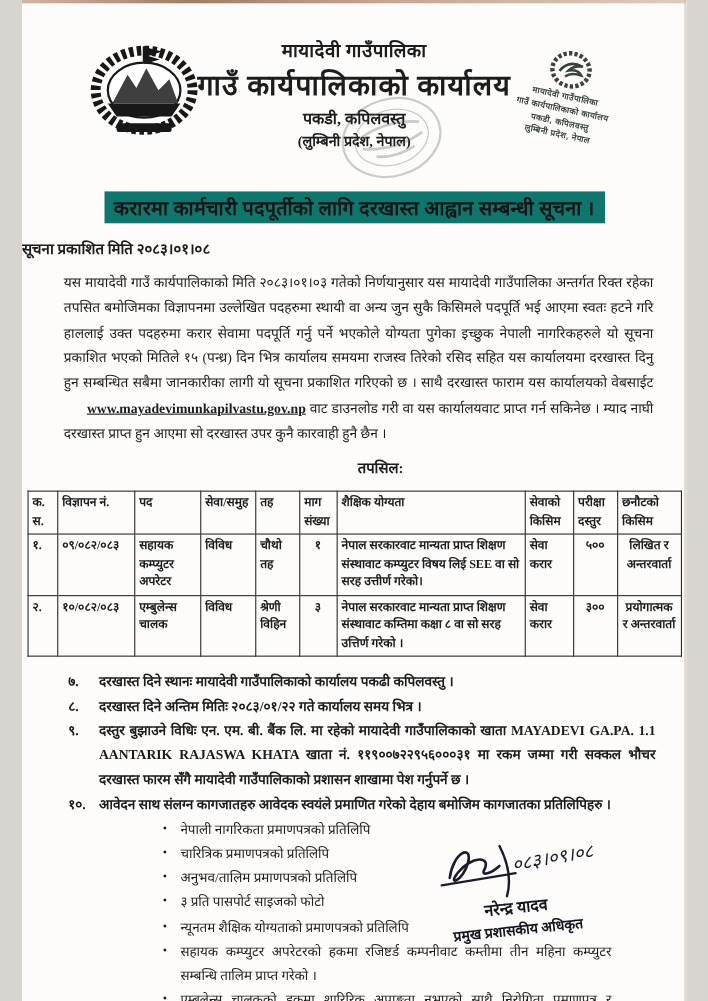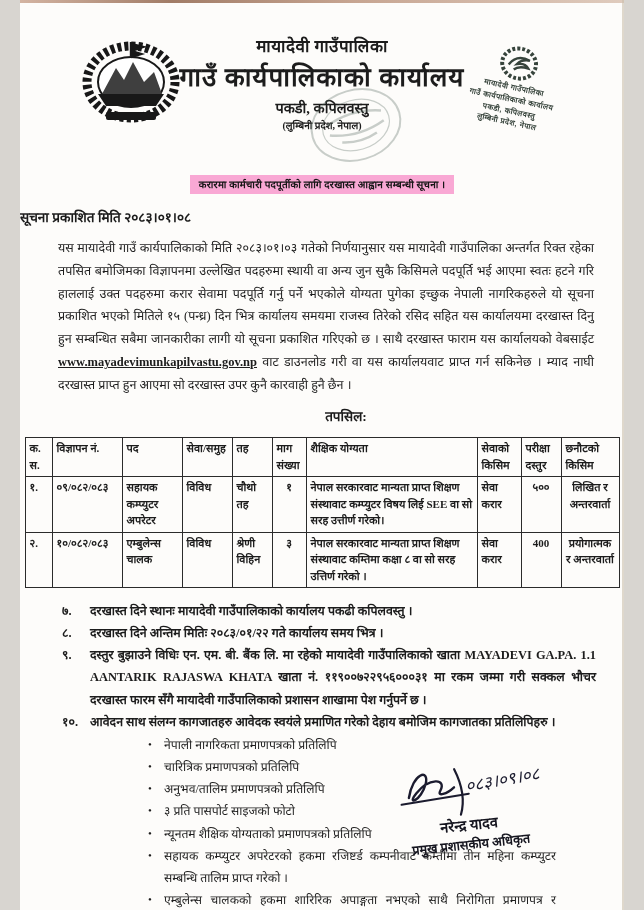--- a/index.html
+++ b/index.html
@@ -16,41 +16,41 @@
   .scan-edge-top{position:absolute;top:0;left:0;width:100%;height:3px;
     background:linear-gradient(90deg,#c9a28c 0%,#8a5c42 25%,#b98f77 55%,#d8bfae 100%);opacity:.8;}
   .scan-edge-right{position:absolute;top:0;right:0;width:2px;height:100%;background:#cbbfae;opacity:.6;}
 
   
   .header{position:relative;padding-top:34px;text-align:center;height:128px;}
   .emblem-left{position:absolute;left:56px;top:36px;width:110px;height:92px;}
   .h-muni{font-size:17px;font-weight:700;letter-spacing:.5px;}
   .h-office{font-size:26px;font-weight:700;margin-top:1px;letter-spacing:1px;}
   .h-addr{font-size:14.5px;font-weight:700;margin-top:3px;}
-  .h-prov{font-size:10px;font-weight:600;margin-top:1px;}
+  .h-prov{font-size:13px;font-weight:600;margin-top:1px;}
 
   .stamp-right{position:absolute;right:44px;top:46px;width:132px;
     transform:rotate(12deg);color:#27352c;text-align:center;opacity:.92;}
   .stamp-right .stamp-line{font-size:7.6px;font-weight:700;line-height:1.55;letter-spacing:.4px;
     font-family:"Liberation Sans","DejaVu Sans",sans-serif;}
   .stamp-emblem{width:40px;height:34px;margin:0 auto 2px;display:block;}
 
   .faint-stamp{position:absolute;left:288px;top:86px;width:96px;height:78px;
     opacity:.30;transform:rotate(-16deg);}
 
   
   .title-wrap{text-align:center;margin-top:12px;}
-  .title-hl{display:inline-block;background:#f9a8d4;color:#161616;
-    padding:2px 9px 3px;font-weight:700;font-size:10px;letter-spacing:.2px;}
+  .title-hl{display:inline-block;background:#0f766e;color:#161616;
+    padding:2px 9px 3px;font-weight:700;font-size:18px;letter-spacing:.2px;}
   .pub-date{text-align:left;font-weight:700;font-size:13.6px;margin-top:13px;}
 
   
   .body-para{margin:11px 30px 0 38px;font-size:12.5px;line-height:1.82;
     text-align:justify;font-weight:500;}
-  .url{text-decoration:underline;font-weight:600;}
+  .url{text-decoration:underline;font-weight:600;margin-left:21px;}
 
   .tapasil{text-align:center;font-weight:700;font-size:13.5px;margin:11px 0 8px;padding-left:48px;}
 
   
   table.jobs{border-collapse:collapse;margin:12px auto;width:594px;
     font-size:11px;line-height:1.5;table-layout:fixed;}
   table.jobs th,table.jobs td{border:1.3px solid #2b2b2b;padding:2px 4px 3px;
     vertical-align:top;text-align:left;font-weight:600;word-wrap:break-word;}
   table.jobs th{font-weight:700;}
   table.jobs td:nth-child(6),table.jobs td:nth-child(9){text-align:center;}
@@ -166,21 +166,21 @@
     </tr>
     <tr>
       <td>२.</td>
       <td>१०/०८२/०८३</td>
       <td>एम्बुलेन्स चालक</td>
       <td>विविध</td>
       <td>श्रेणी विहिन</td>
       <td>३</td>
       <td>नेपाल सरकारवाट मान्यता प्राप्त शिक्षण संस्थावाट कम्तिमा कक्षा ८ वा सो सरह उत्तिर्ण गरेको ।</td>
       <td>सेवा करार</td>
-      <td>400</td>
+      <td>३००</td>
       <td>प्रयोगात्मक र अन्तरवार्ता</td>
     </tr>
   </tbody>
     </table>
 
   <div class="list">
     <div class="list-item">
       <span class="num">७.</span>
       <span class="txt">दरखास्त दिने स्थानः मायादेवी गाउँपालिकाको कार्यालय पकढी कपिलवस्तु ।</span>
     </div>

